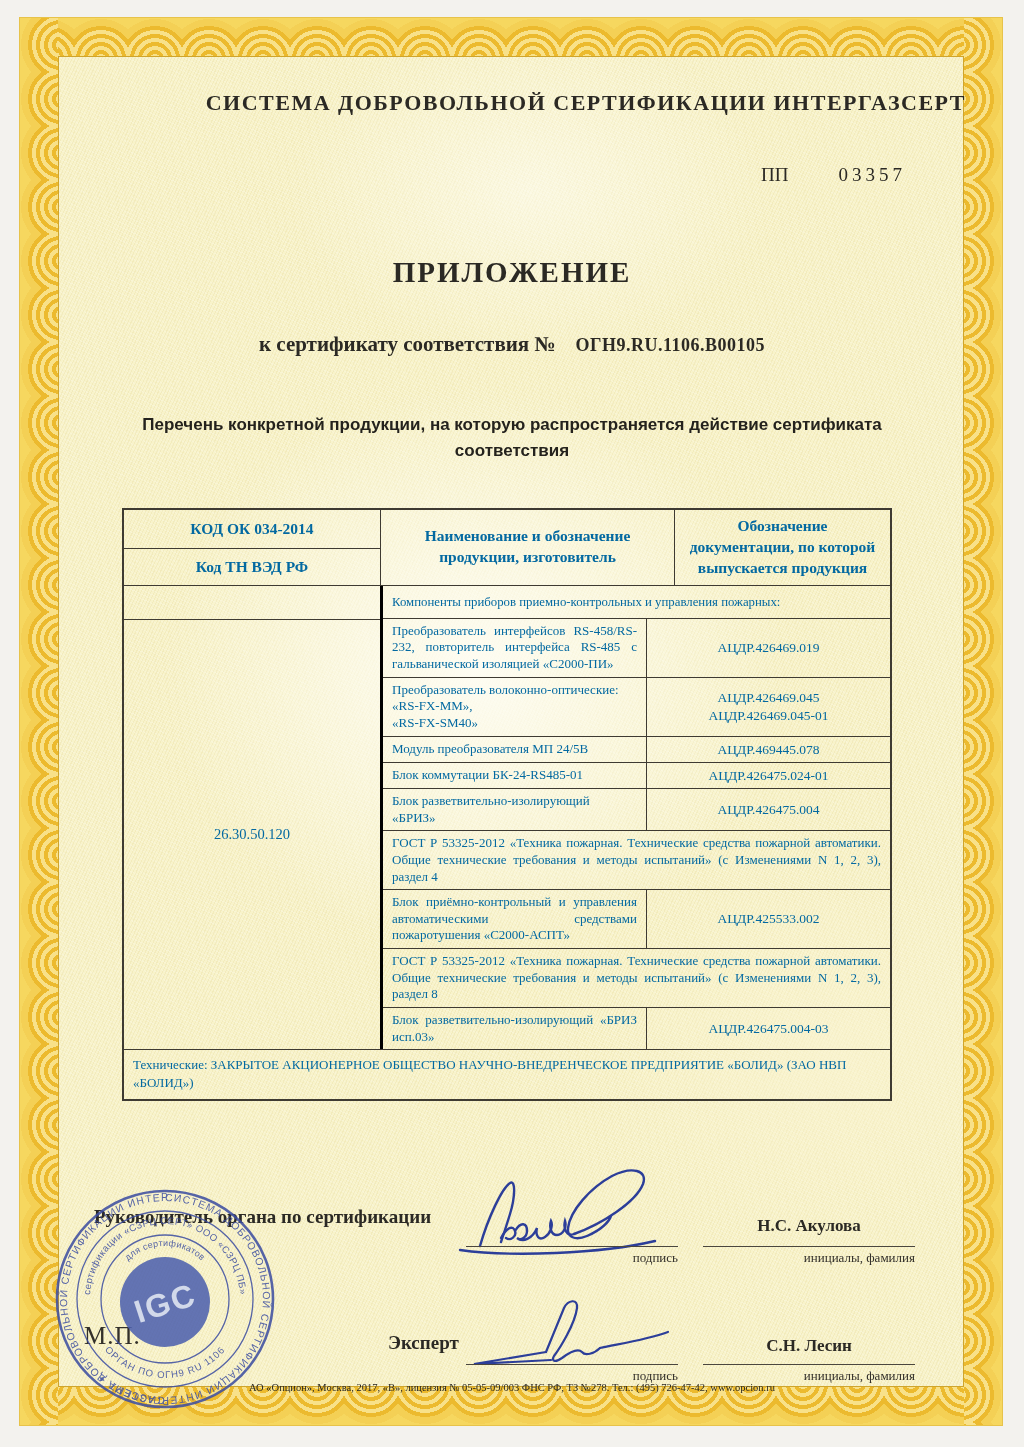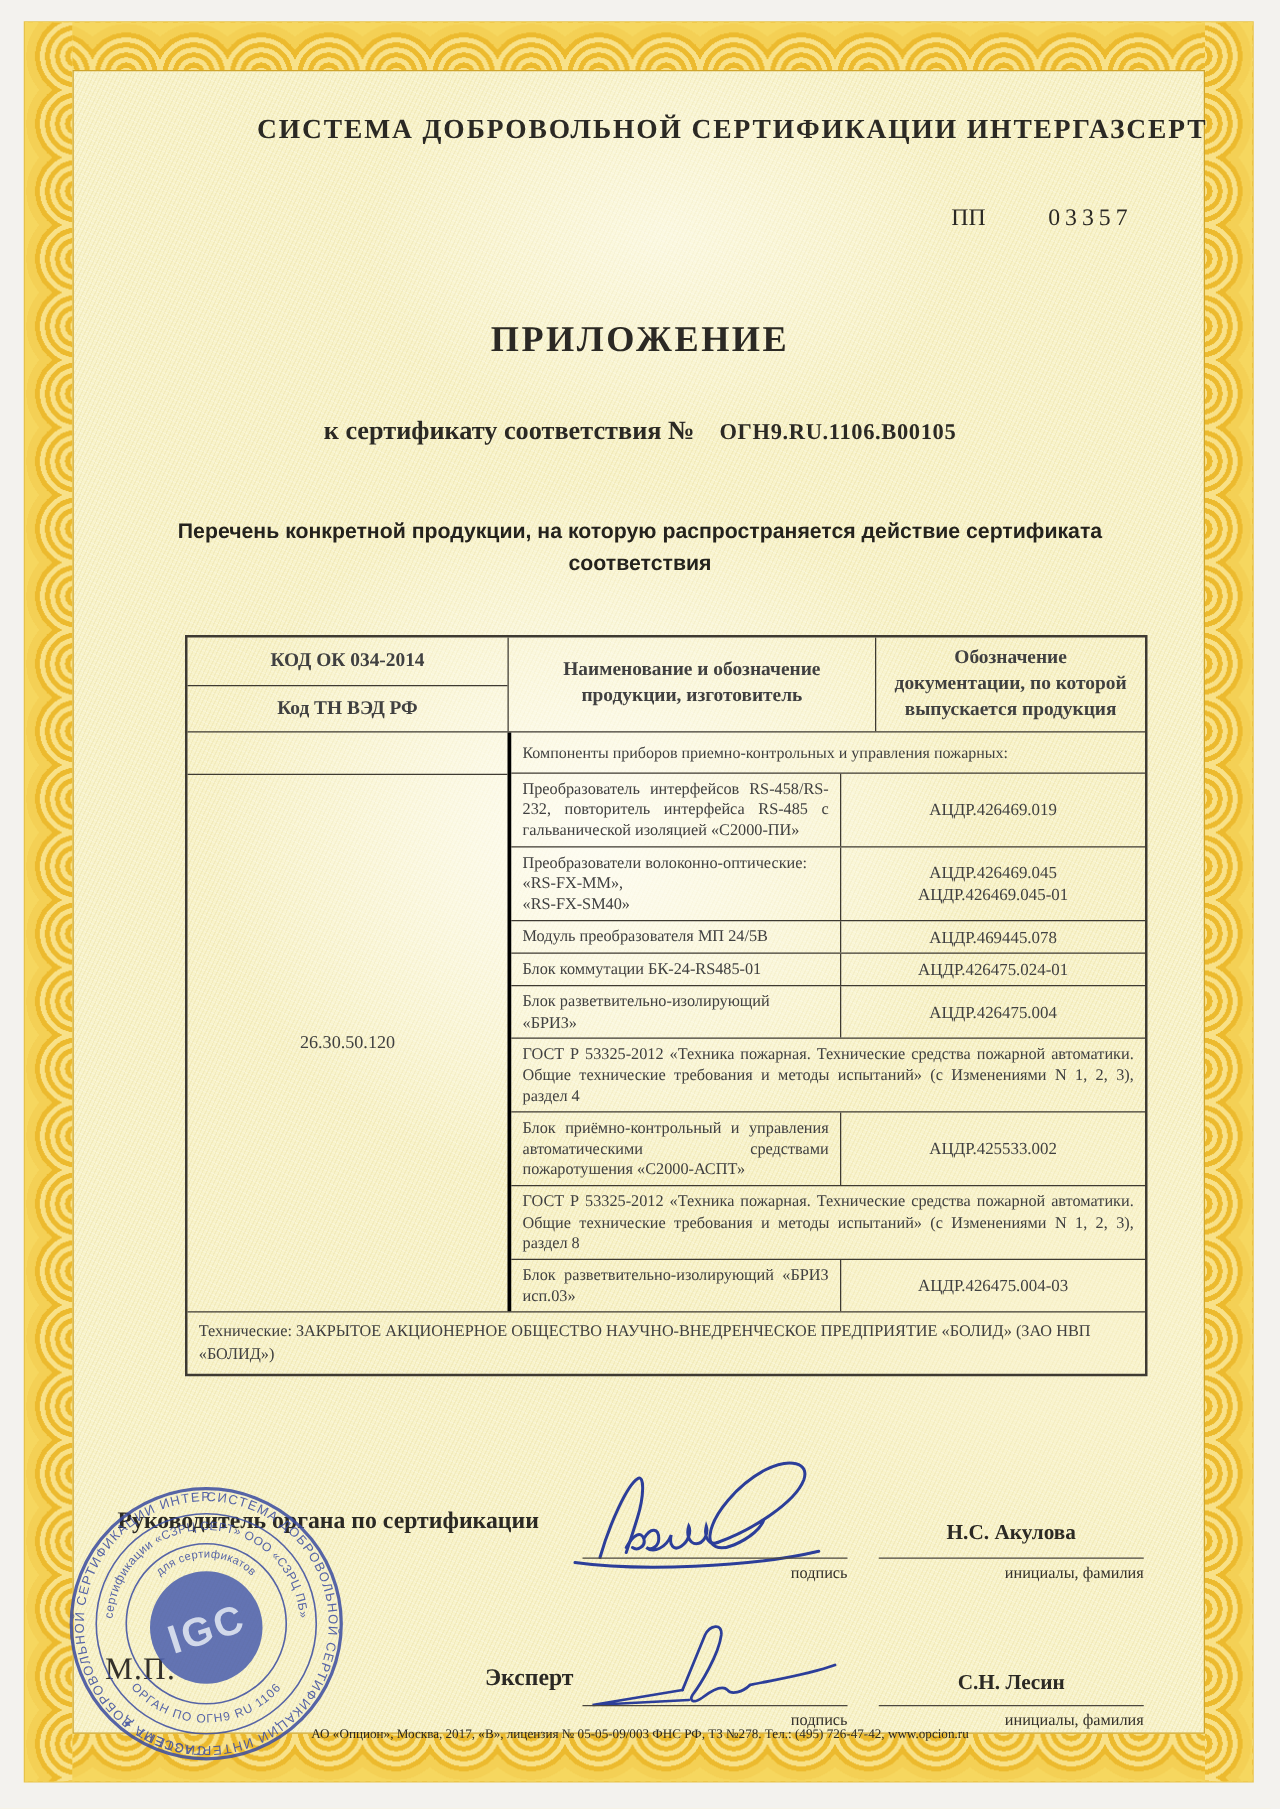--- a/index.html
+++ b/index.html
@@ -48,21 +48,21 @@
   .form-num{top:108px;right:60px;font-size:19px;color:#2b2924;}
   .form-num .num{margin-left:50px;letter-spacing:4px;}
   .doc-title{top:200px;left:0;right:0;text-align:center;font-weight:bold;font-size:29px;letter-spacing:2px;color:#2b2924;}
   .cert-line{top:276px;left:0;right:0;text-align:center;font-weight:bold;color:#2b2924;}
   .cert-line .pre{font-size:21px;}
   .cert-line .cnum{font-size:18px;letter-spacing:.5px;margin-left:16px;}
   .desc{top:356px;left:40px;right:40px;text-align:center;
         font-family:"Liberation Sans","DejaVu Sans",sans-serif;
         font-weight:bold;font-size:17px;line-height:1.55;color:#24221d;}
   
-  .cert-table{top:452px;left:64px;width:766px;border:2px solid #3e3a32;font-size:13px;line-height:1.28;color:#404040;margin-left:26px;}
+  .cert-table{top:452px;left:64px;width:766px;border:2px solid #3e3a32;font-size:13px;line-height:1.28;color:#0369a1;}
   .cert-table .thead{display:flex;border-bottom:1px solid #3e3a32;font-weight:bold;font-size:15.5px;text-align:center;}
   .th1{width:256px;border-right:1px solid #3e3a32;display:flex;flex-direction:column;}
   .th1-top{flex:1.1;display:flex;align-items:center;justify-content:center;border-bottom:1px solid #3e3a32;padding:6px 4px;}
   .th1-bot{flex:1;display:flex;align-items:center;justify-content:center;padding:6px 4px;}
   .th2{width:265px;border-right:1px solid #3e3a32;display:flex;align-items:center;justify-content:center;padding:6px 14px;line-height:1.35;}
   .th3{flex:1;display:flex;align-items:center;justify-content:center;padding:6px 12px;line-height:1.35;}
   .tbody{display:flex;}
   .tb-left{width:256px;border-right:3px solid #000000;display:flex;flex-direction:column;}
   .tb-left-empty{height:33px;border-bottom:1px solid #3e3a32;}
   .tb-left-code{flex:1;display:flex;align-items:center;justify-content:center;font-size:14.5px;}
@@ -131,21 +131,21 @@
         <div class="cat-row">Компоненты приборов приемно-контрольных и управления пожарных:</div>
 
       <div class="prow">
             <div class="pname just">Преобразователь интерфейсов RS-458/RS-232, повторитель интерфейса RS-485 с гальванической изоляцией «С2000-ПИ»</div>
             <div class="pdoc">
               <div>АЦДР.426469.019</div>
             </div>
           </div>
           <div class="prow">
             <div class="pname">
-              <div>Преобразователи волоконно-оптические:</div>
+              <div>Преобразователь волоконно-оптические:</div>
               <div>«RS-FX-MM»,</div>
               <div>«RS-FX-SM40»</div>
             </div>
             <div class="pdoc">
               <div>АЦДР.426469.045</div>
               <div>АЦДР.426469.045-01</div>
             </div>
           </div>
           <div class="prow">
             <div class="pname just">Модуль преобразователя МП 24/5В</div>

